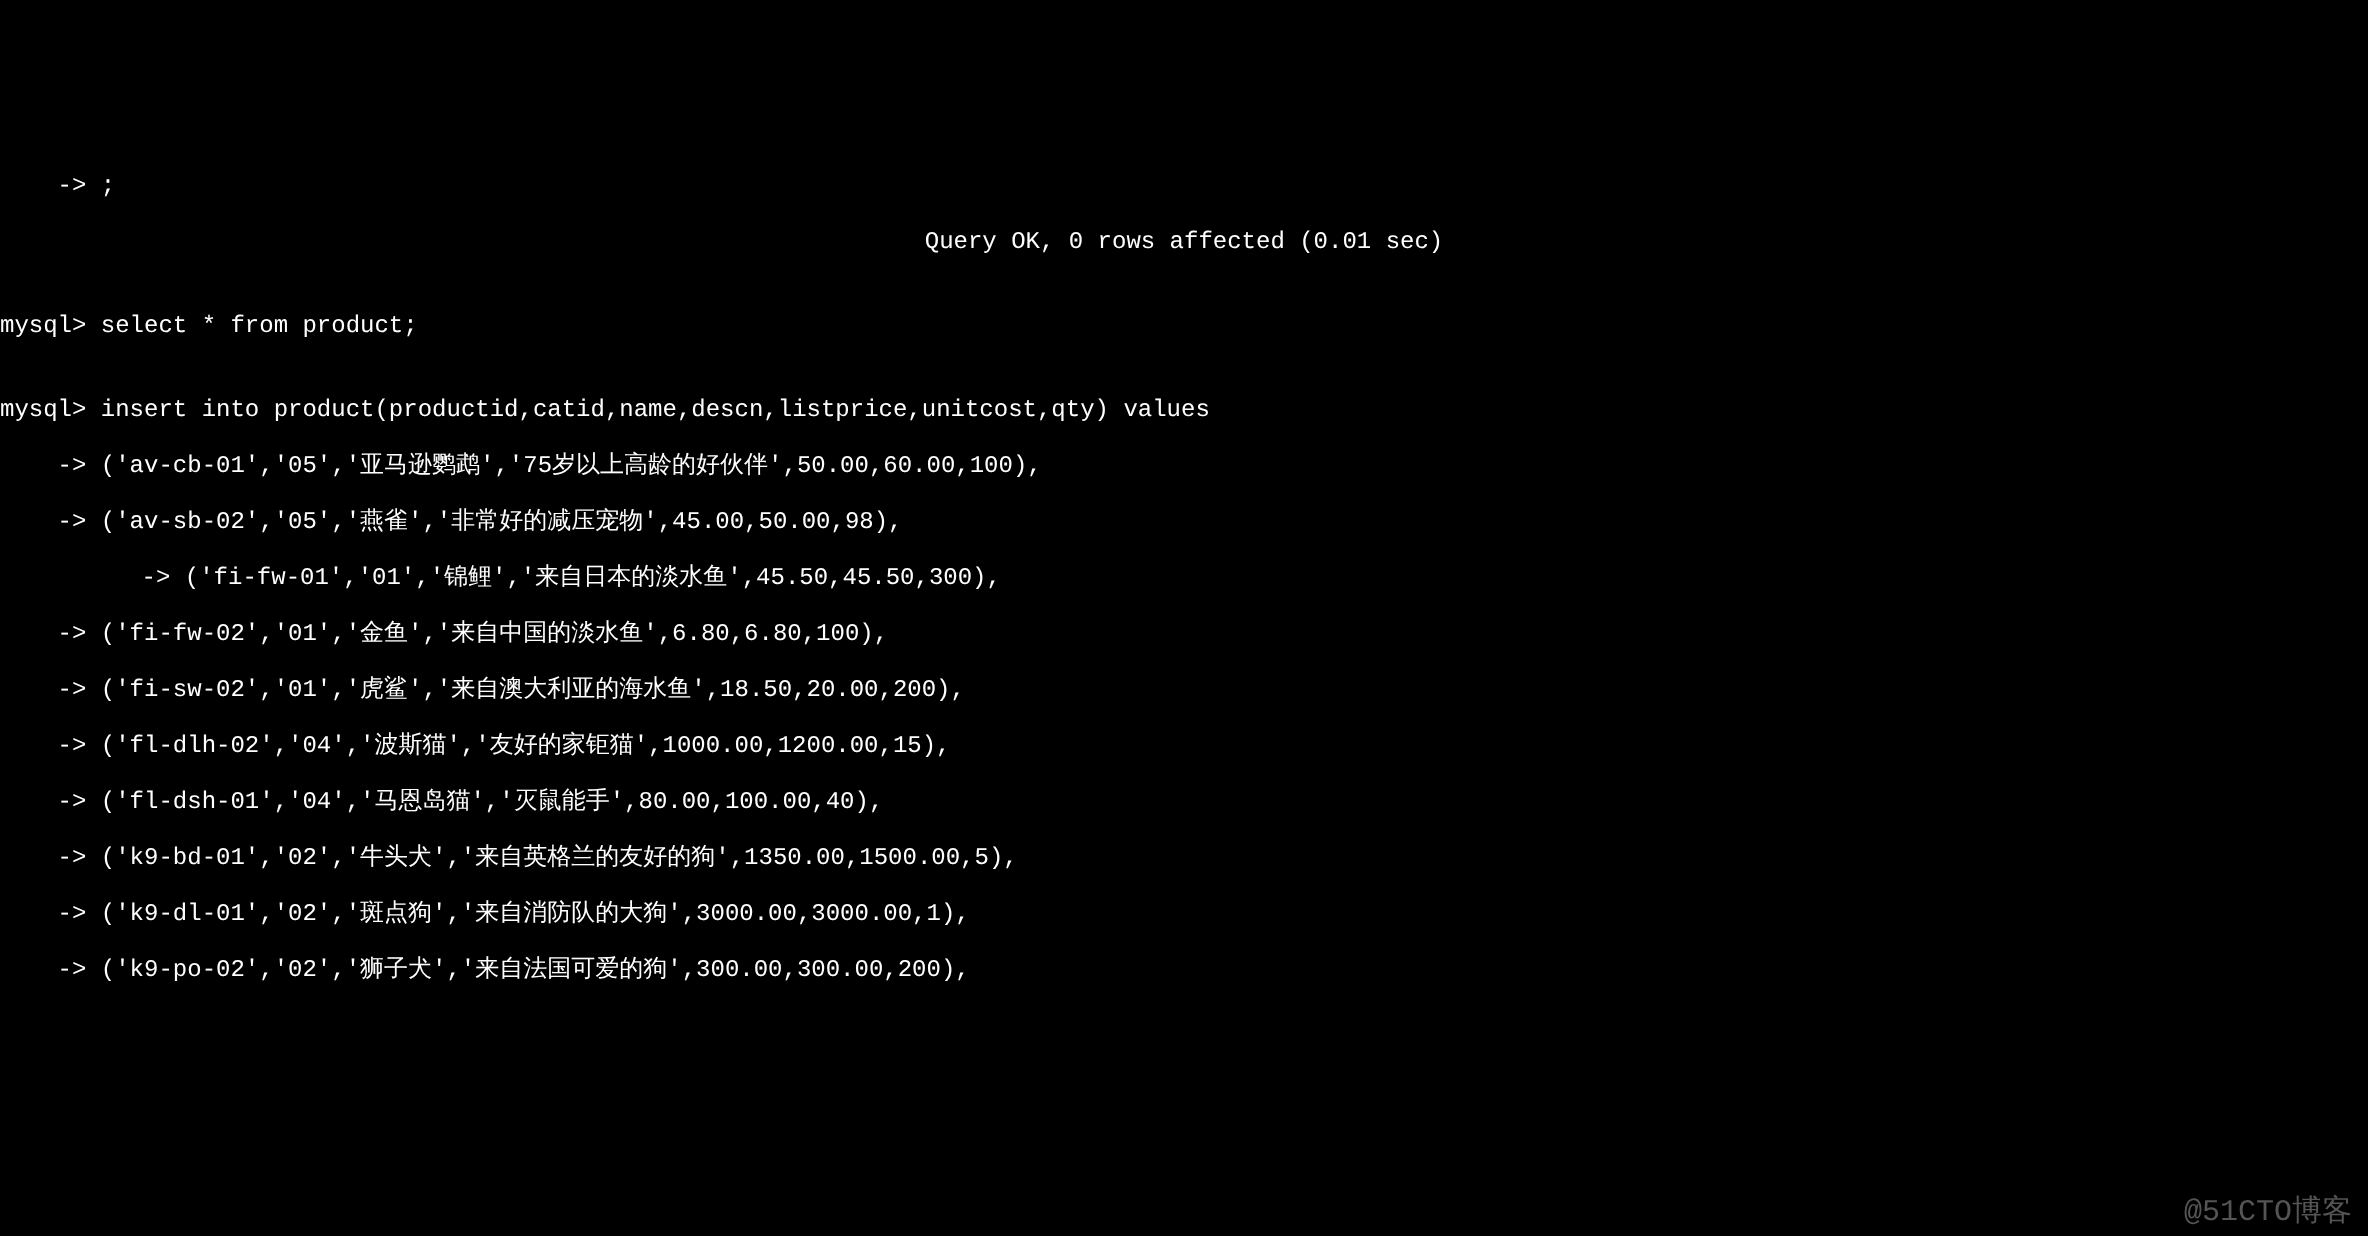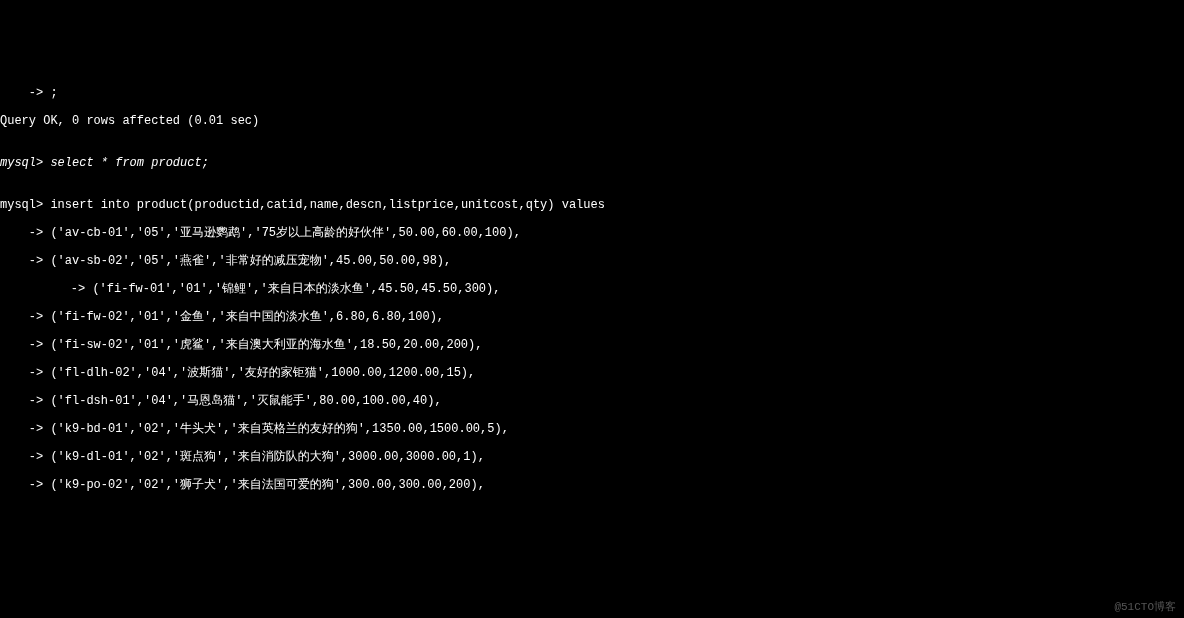--- a/index.html
+++ b/index.html
@@ -16,33 +16,33 @@
     white-space: pre;
   }
   .terminal {
     padding: 2px 0 0 0;
   }
   .watermark {
     position: absolute;
     right: 8px;
     bottom: 4px;
     color: #555;
-    font-size: 11px;
+    font-size: 15px;
   }
 </style>
 </head>
 <body>
 
 
 
 <div class="terminal">
 <span style="display: block;">    -&gt; ;</span>
-<span style="display: block;">Query OK, 0 rows affected (0.01 sec)</span>
+<span style="display: block; text-align: center;">Query OK, 0 rows affected (0.01 sec)</span>
 <span style="display: block;"></span>
-<span style="display: block; font-style: italic;">mysql&gt; select * from product;</span>
+<span style="display: block;">mysql&gt; select * from product;</span>
 <span style="display: block;"></span>
 <span style="display: block;">mysql&gt; insert into product(productid,catid,name,descn,listprice,unitcost,qty) values</span>
 <span style="display: block;">    -&gt; ('av-cb-01','05','亚马逊鹦鹉','75岁以上高龄的好伙伴',50.00,60.00,100),</span>
 <span style="display: block;">    -&gt; ('av-sb-02','05','燕雀','非常好的减压宠物',45.00,50.00,98),</span>
 <span style="display: block; margin-left: 42px;">    -&gt; ('fi-fw-01','01','锦鲤','来自日本的淡水鱼',45.50,45.50,300),</span>
 <span style="display: block;">    -&gt; ('fi-fw-02','01','金鱼','来自中国的淡水鱼',6.80,6.80,100),</span>
 <span style="display: block;">    -&gt; ('fi-sw-02','01','虎鲨','来自澳大利亚的海水鱼',18.50,20.00,200),</span>
 <span style="display: block;">    -&gt; ('fl-dlh-02','04','波斯猫','友好的家钜猫',1000.00,1200.00,15),</span>
 <span style="display: block;">    -&gt; ('fl-dsh-01','04','马恩岛猫','灭鼠能手',80.00,100.00,40),</span>
 <span style="display: block;">    -&gt; ('k9-bd-01','02','牛头犬','来自英格兰的友好的狗',1350.00,1500.00,5),</span>

